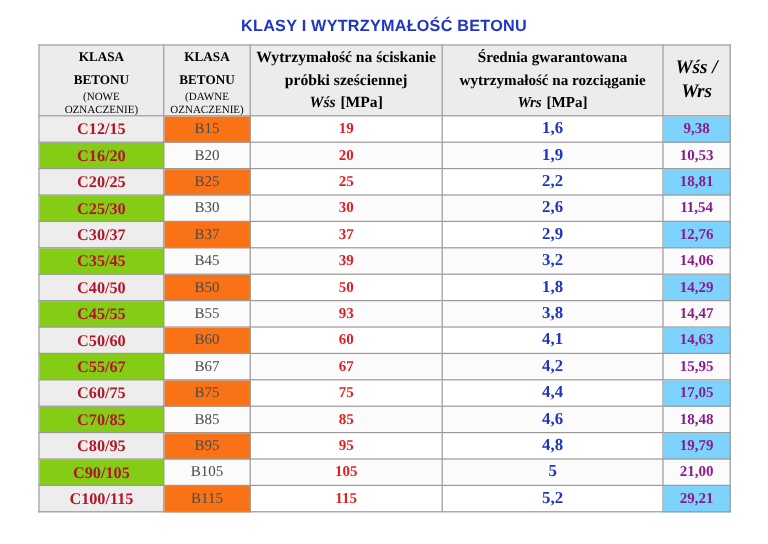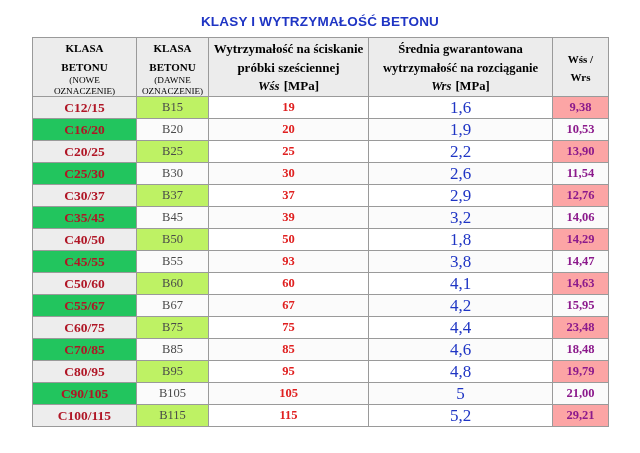--- a/index.html
+++ b/index.html
@@ -78,69 +78,70 @@
     font-weight: bold;
     line-height: 1.17;
   }
   .hd-wide {
     font-size: 12.6px;
     font-weight: bold;
     line-height: 1.17;
   }
   .it { font-style: italic; }
   .hd-ratio {
-    font-size: 11px;
-    font-weight: bold;
+    font-size: 16px;
+    font-weight: bold;
+    font-style: italic;
     line-height: 1.25;
   }
 
   tbody td {
     height: 21px;
     text-align: center;
     font-size: 13px;
     line-height: 1.1;
   }
   td.col-klasa-new {
     background: #ededed;
     color: #b01626;
     font-weight: bold;
     font-size: 13.5px;
   }
   td.col-klasa-old {
-    background: #bef264;
+    background: #f97316;
     color: #4a4a4a;
     font-weight: normal;
     font-size: 12.5px;
   }
   td.col-wss {
     background: #ffffff;
     color: #e02020;
     font-weight: bold;
     font-size: 12.5px;
   }
   td.col-wrs {
     background: #ffffff;
     color: #1f35c4;
-    font-weight: normal;
-    font-size: 17px;
+    font-weight: bold;
+    font-size: 14px;
   }
   td.col-ratio {
-    background: #fca5a5;
+    background: #7dd3fc;
     color: #8c1a8c;
     font-weight: bold;
     font-size: 12.5px;
   }
   tbody tr.alt td.col-klasa-old,
   tbody tr.alt td.col-wss,
   tbody tr.alt td.col-wrs,
   tbody tr.alt td.col-ratio {
     background: #fbfbfb;
   }
   tbody tr.alt td.col-klasa-new {
-    background: #22c55e;
+    background: #84cc16;
   }
 </style>
 </head>
 <body>
 
 <div class="page">
 
   <div class="title">KLASY I WYTRZYMAŁOŚĆ BETONU</div>
 
   <div class="table-wrap">
@@ -197,21 +198,21 @@
             <td class="col-klasa-old">B20</td>
             <td class="col-wss">20</td>
             <td class="col-wrs">1,9</td>
             <td class="col-ratio">10,53</td>
           </tr>
           <tr>
             <td class="col-klasa-new">C20/25</td>
             <td class="col-klasa-old">B25</td>
             <td class="col-wss">25</td>
             <td class="col-wrs">2,2</td>
-            <td class="col-ratio">13,90</td>
+            <td class="col-ratio">18,81</td>
           </tr>
           <tr class="alt">
             <td class="col-klasa-new">C25/30</td>
             <td class="col-klasa-old">B30</td>
             <td class="col-wss">30</td>
             <td class="col-wrs">2,6</td>
             <td class="col-ratio">11,54</td>
           </tr>
           <tr>
             <td class="col-klasa-new">C30/37</td>
@@ -253,21 +254,21 @@
             <td class="col-klasa-old">B67</td>
             <td class="col-wss">67</td>
             <td class="col-wrs">4,2</td>
             <td class="col-ratio">15,95</td>
           </tr>
           <tr>
             <td class="col-klasa-new">C60/75</td>
             <td class="col-klasa-old">B75</td>
             <td class="col-wss">75</td>
             <td class="col-wrs">4,4</td>
-            <td class="col-ratio">23,48</td>
+            <td class="col-ratio">17,05</td>
           </tr>
           <tr class="alt">
             <td class="col-klasa-new">C70/85</td>
             <td class="col-klasa-old">B85</td>
             <td class="col-wss">85</td>
             <td class="col-wrs">4,6</td>
             <td class="col-ratio">18,48</td>
           </tr>
           <tr>
             <td class="col-klasa-new">C80/95</td>

